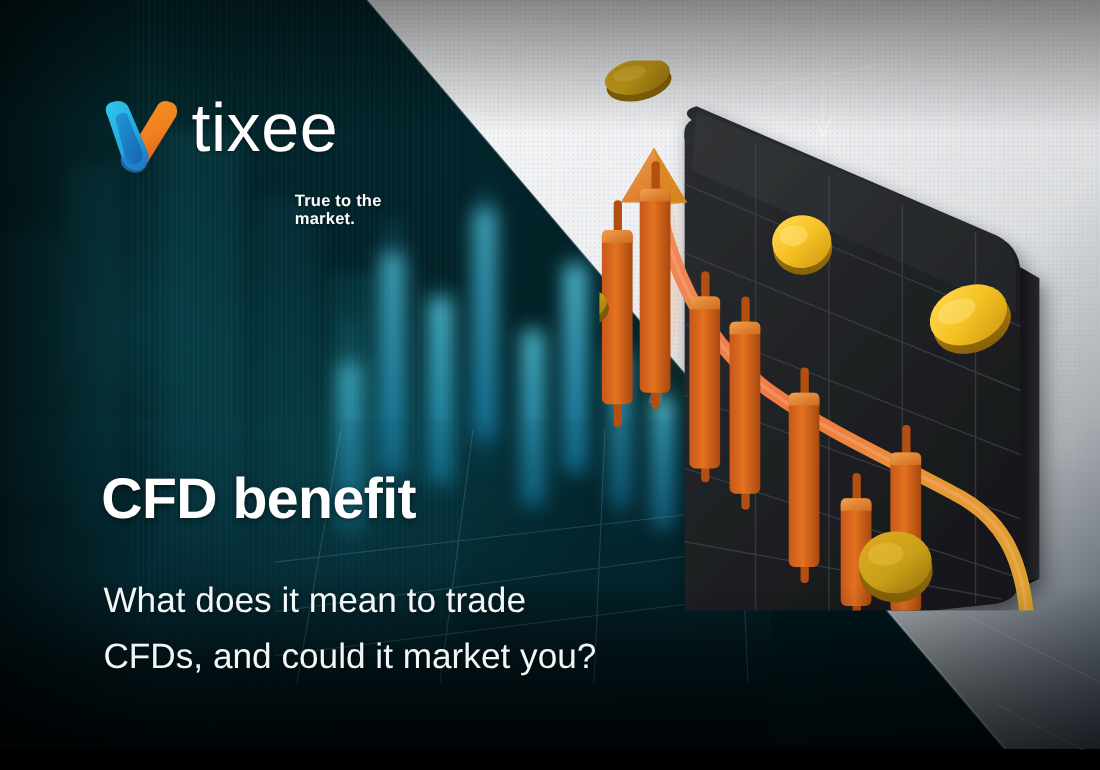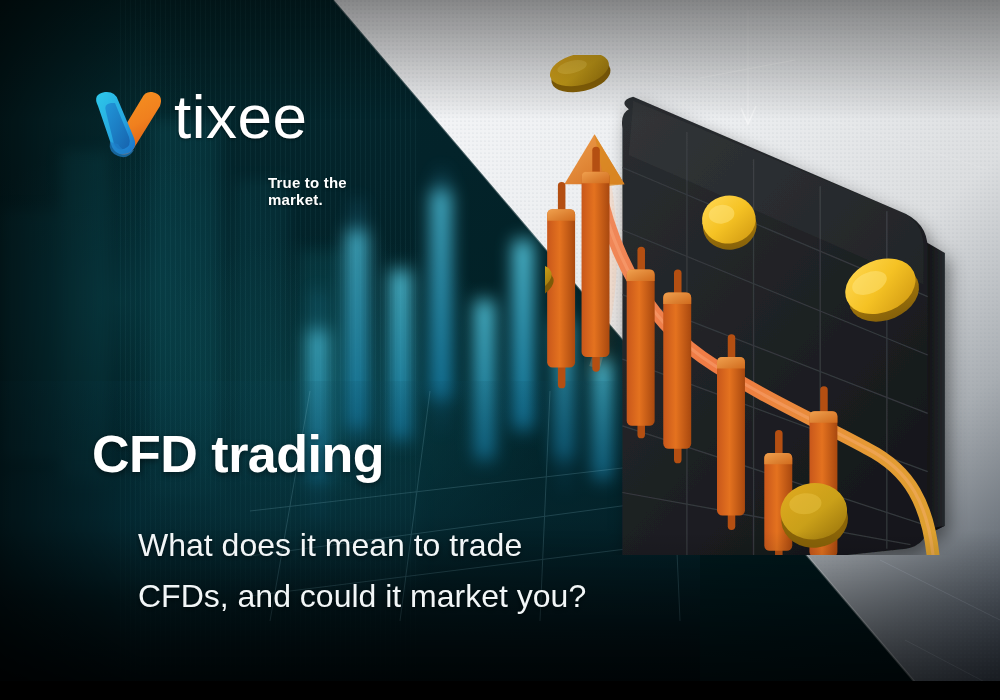--- a/index.html
+++ b/index.html
@@ -142,21 +142,21 @@
   .subhead {
     position: absolute;
     left: 94px; top: 520px;
     font-size: 32px;
     font-weight: 400;
     line-height: 51px;
     color: #f2f6f7;
     text-shadow: 0 2px 5px rgba(0,0,0,.55);
     max-width: 640px;
   }
-  .subhead .ln { display: block; white-space: nowrap; margin-left: 44px; }
+  .subhead .ln { display: block; white-space: nowrap; }
 </style>
 </head>
 <body>
 
 <div id="banner">
 
   <div class="bg-teal"></div>
 
   <div class="bg-blocks">
     <i style="left:0px;   top:210px; width:60px;  height:250px; background:rgba(10,64,72,.7)"></i>
@@ -444,20 +444,20 @@
       <path d="M10,24 q-6,-12 7,-14 q10,-1 13,8 l16,38 q4,11 -6,15 q-11,4 -16,-6 Z" fill="url(#lgCyan)"></path>
 
       <path d="M18,30 q-3,-8 5,-9 l4,0 l14,34 q3,9 -5,12 q-7,2 -10,-5 Z" fill="url(#lgBlueDeep)" opacity="0.85"></path>
 
       <path d="M30,62 q6,10 16,6 q-6,10 -16,6 q-10,-4 -8,-14 Z" fill="#1f7fc9" opacity="0.7"></path>
     </svg>
     <div class="logo-word">tixee</div>
     <div class="logo-tag">True to the market.</div>
   </div>
 
-  <div class="headline">CFD trading</div>
+  <div class="headline">CFD benefit</div>
 
   <div class="subhead">
     <span class="ln">What does it mean to trade</span>
     <span class="ln">CFDs, and could it market you?</span>
   </div>
 
 </div>
 
 </body></html>

